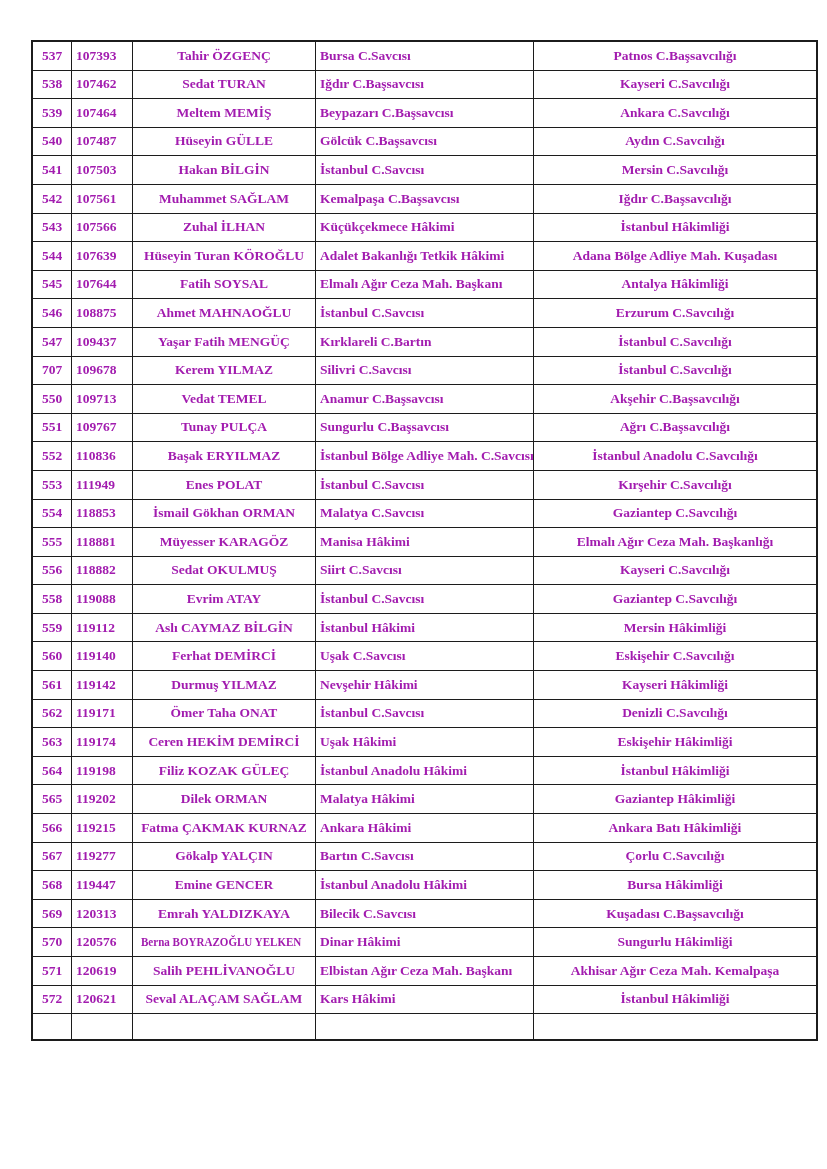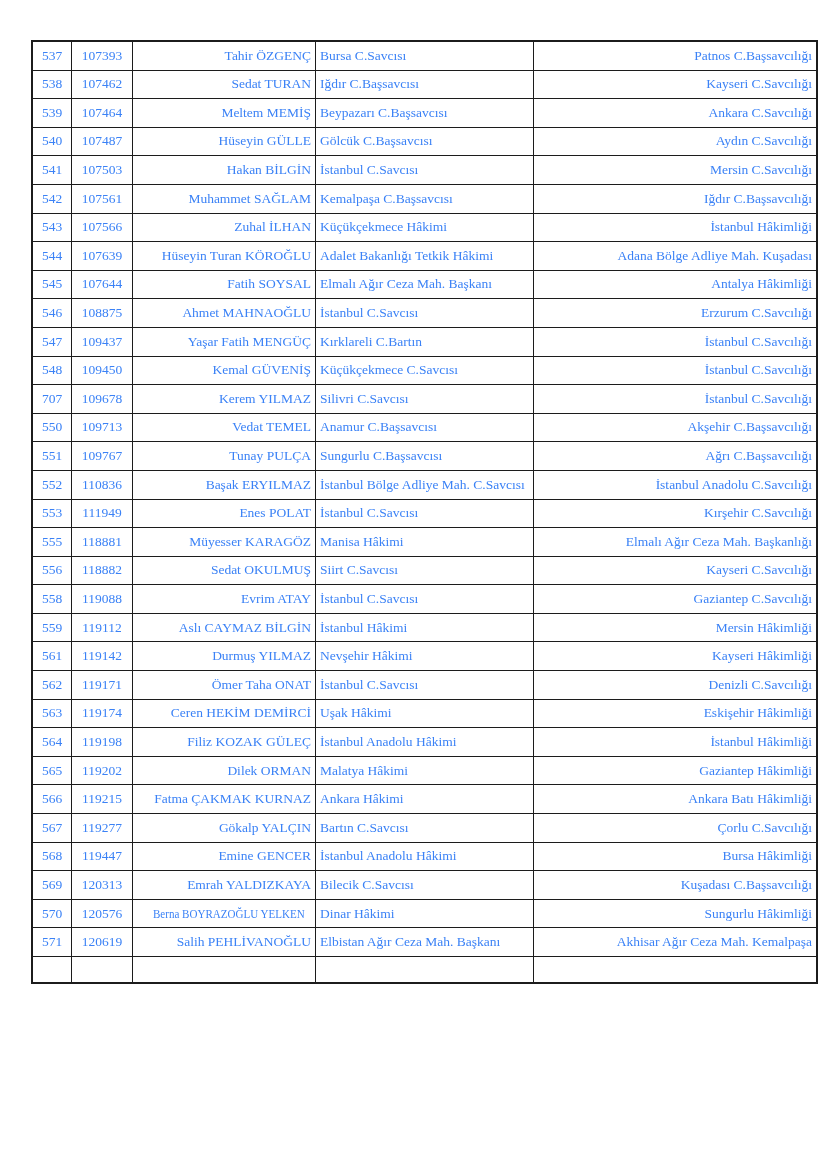--- a/index.html
+++ b/index.html
@@ -7,21 +7,22 @@
     padding: 0;
     background: #ffffff;
   }
   .page {
     position: relative;
     width: 827px;
     height: 1169px;
     background: #ffffff;
     overflow: hidden;
     font-family: "Liberation Serif", "DejaVu Serif", serif;
-    color: #3b82f6;
+    color: #a21caf;
+    font-weight: bold;
   }
   table.assignments {
     position: absolute;
     left: 31px;
     top: 40px;
     width: 755px;
     border-collapse: collapse;
     table-layout: fixed;
     border: 2px solid #1c1c1c;
   }
@@ -29,24 +30,24 @@
     border: 1.5px solid #1c1c1c;
     height: 27.6px;
     font-size: 13.5px;
     line-height: 1.05;
     padding: 0 4px;
     overflow: hidden;
     white-space: nowrap;
     vertical-align: middle;
   }
   td.c-no    { width: 30px;  text-align: center; padding: 0 2px; }
-  td.c-reg   { width: 52px;  text-align: center; padding: 0 2px; }
-  td.c-name  { width: 174px; text-align: right; }
+  td.c-reg   { width: 52px;  padding: 0 2px; }
+  td.c-name  { width: 174px; text-align: center; }
   td.c-cur   { width: 209px; text-align: left; }
-  td.c-new   { width: 274px; text-align: right; }
+  td.c-new   { width: 274px; text-align: center; }
   td .fit-text { display: inline-block; }
   td .fit-text.condensed {
     font-size: 11.5px;
     transform: scaleX(0.96);
     transform-origin: left center;
   }
   tr.empty-row td { height: 25px; }
 </style>
 </head>
 <body>
@@ -135,27 +136,20 @@
   </tr>
 
   <tr>
     <td class="c-no">547</td>
     <td class="c-reg">109437</td>
     <td class="c-name"><span class="fit-text">Yaşar Fatih MENGÜÇ</span></td>
     <td class="c-cur">Kırklareli C.Bartın</td>
     <td class="c-new">İstanbul C.Savcılığı</td>
   </tr>
 
-  <tr>
-    <td class="c-no">548</td>
-    <td class="c-reg">109450</td>
-    <td class="c-name"><span class="fit-text">Kemal GÜVENİŞ</span></td>
-    <td class="c-cur">Küçükçekmece C.Savcısı</td>
-    <td class="c-new">İstanbul C.Savcılığı</td>
-  </tr>
 
   <tr>
     <td class="c-no">707</td>
     <td class="c-reg">109678</td>
     <td class="c-name"><span class="fit-text">Kerem YILMAZ</span></td>
     <td class="c-cur">Silivri C.Savcısı</td>
     <td class="c-new">İstanbul C.Savcılığı</td>
   </tr>
 
   <tr>
@@ -183,20 +177,27 @@
   </tr>
 
   <tr>
     <td class="c-no">553</td>
     <td class="c-reg">111949</td>
     <td class="c-name"><span class="fit-text">Enes POLAT</span></td>
     <td class="c-cur">İstanbul C.Savcısı</td>
     <td class="c-new">Kırşehir C.Savcılığı</td>
   </tr>
 
+  <tr>
+    <td class="c-no">554</td>
+    <td class="c-reg">118853</td>
+    <td class="c-name"><span class="fit-text">İsmail Gökhan ORMAN</span></td>
+    <td class="c-cur">Malatya C.Savcısı</td>
+    <td class="c-new">Gaziantep C.Savcılığı</td>
+  </tr>
 
   <tr>
     <td class="c-no">555</td>
     <td class="c-reg">118881</td>
     <td class="c-name"><span class="fit-text">Müyesser KARAGÖZ</span></td>
     <td class="c-cur">Manisa Hâkimi</td>
     <td class="c-new">Elmalı Ağır Ceza Mah. Başkanlığı</td>
   </tr>
 
   <tr>
@@ -217,20 +218,27 @@
   </tr>
 
   <tr>
     <td class="c-no">559</td>
     <td class="c-reg">119112</td>
     <td class="c-name"><span class="fit-text">Aslı CAYMAZ BİLGİN</span></td>
     <td class="c-cur">İstanbul Hâkimi</td>
     <td class="c-new">Mersin Hâkimliği</td>
   </tr>
 
+  <tr>
+    <td class="c-no">560</td>
+    <td class="c-reg">119140</td>
+    <td class="c-name"><span class="fit-text">Ferhat DEMİRCİ</span></td>
+    <td class="c-cur">Uşak C.Savcısı</td>
+    <td class="c-new">Eskişehir C.Savcılığı</td>
+  </tr>
 
   <tr>
     <td class="c-no">561</td>
     <td class="c-reg">119142</td>
     <td class="c-name"><span class="fit-text">Durmuş YILMAZ</span></td>
     <td class="c-cur">Nevşehir Hâkimi</td>
     <td class="c-new">Kayseri Hâkimliği</td>
   </tr>
 
   <tr>
@@ -306,20 +314,27 @@
   </tr>
 
   <tr>
     <td class="c-no">571</td>
     <td class="c-reg">120619</td>
     <td class="c-name"><span class="fit-text">Salih PEHLİVANOĞLU</span></td>
     <td class="c-cur">Elbistan Ağır Ceza Mah. Başkanı</td>
     <td class="c-new">Akhisar Ağır Ceza Mah. Kemalpaşa</td>
   </tr>
 
+  <tr>
+    <td class="c-no">572</td>
+    <td class="c-reg">120621</td>
+    <td class="c-name"><span class="fit-text">Seval ALAÇAM SAĞLAM</span></td>
+    <td class="c-cur">Kars Hâkimi</td>
+    <td class="c-new">İstanbul Hâkimliği</td>
+  </tr>
 
   <tr class="empty-row">
     <td class="c-no"></td>
     <td class="c-reg"></td>
     <td class="c-name"><span class="fit-text"></span></td>
     <td class="c-cur"></td>
     <td class="c-new"></td>
   </tr>
 </tbody>
   </table>

